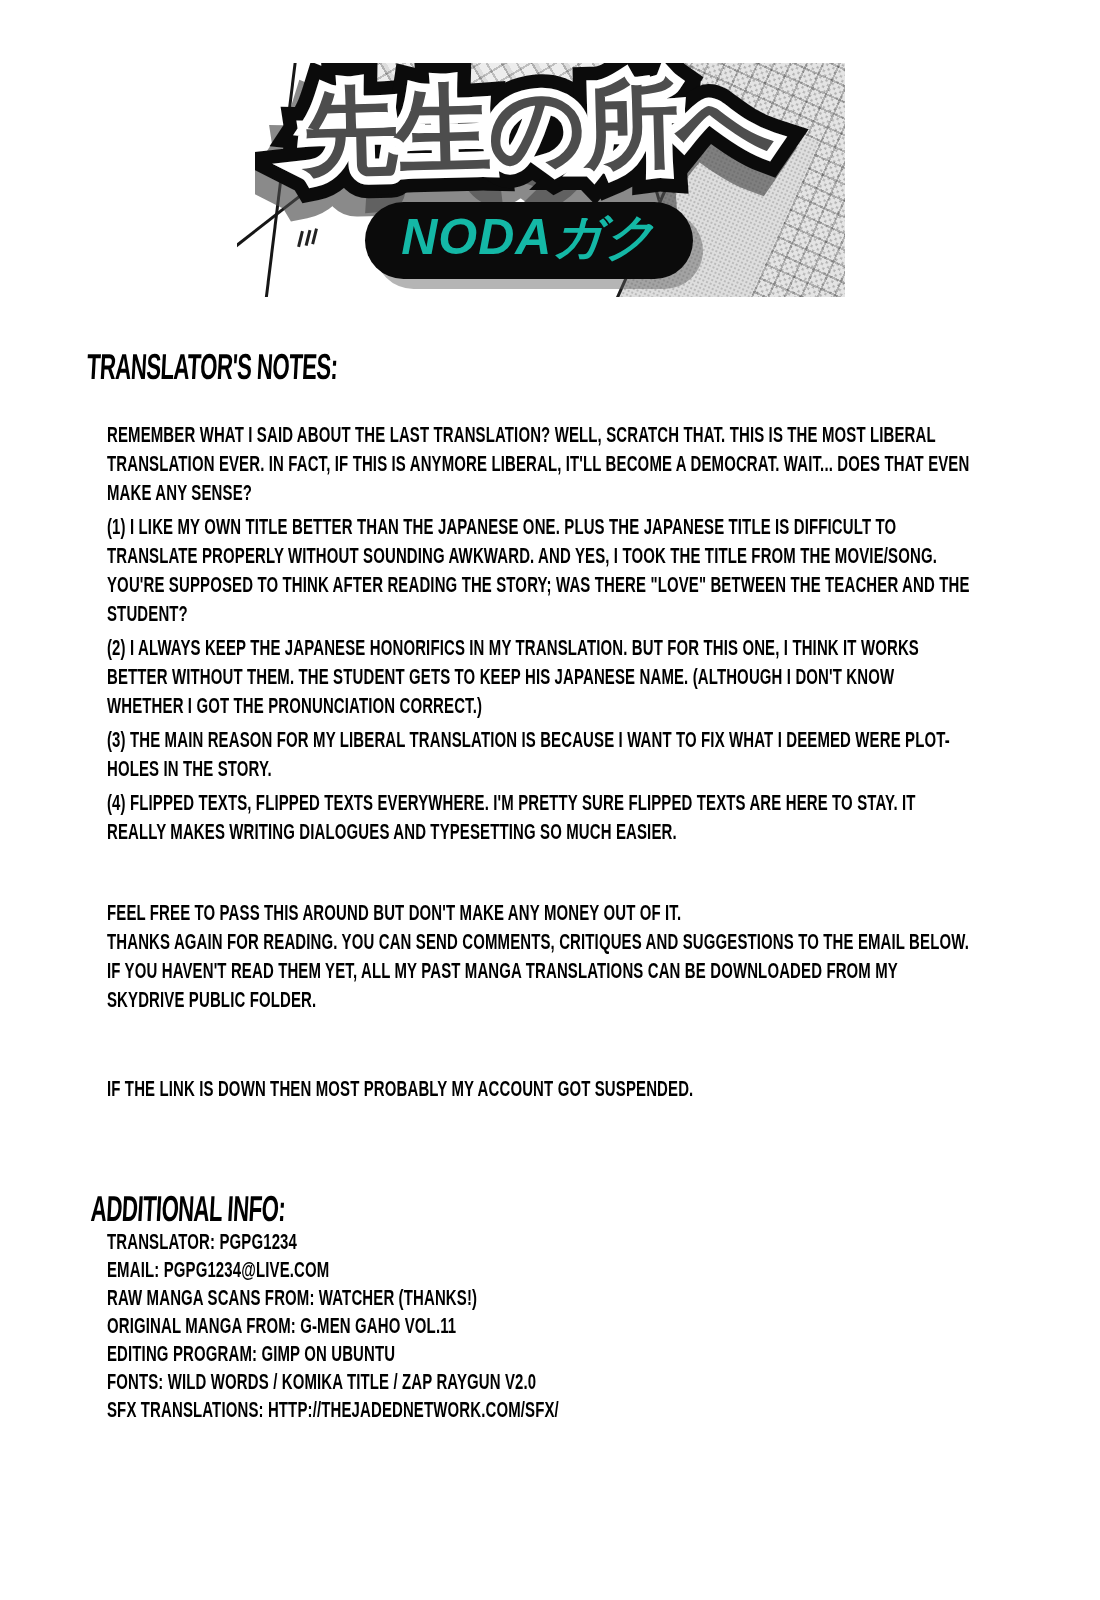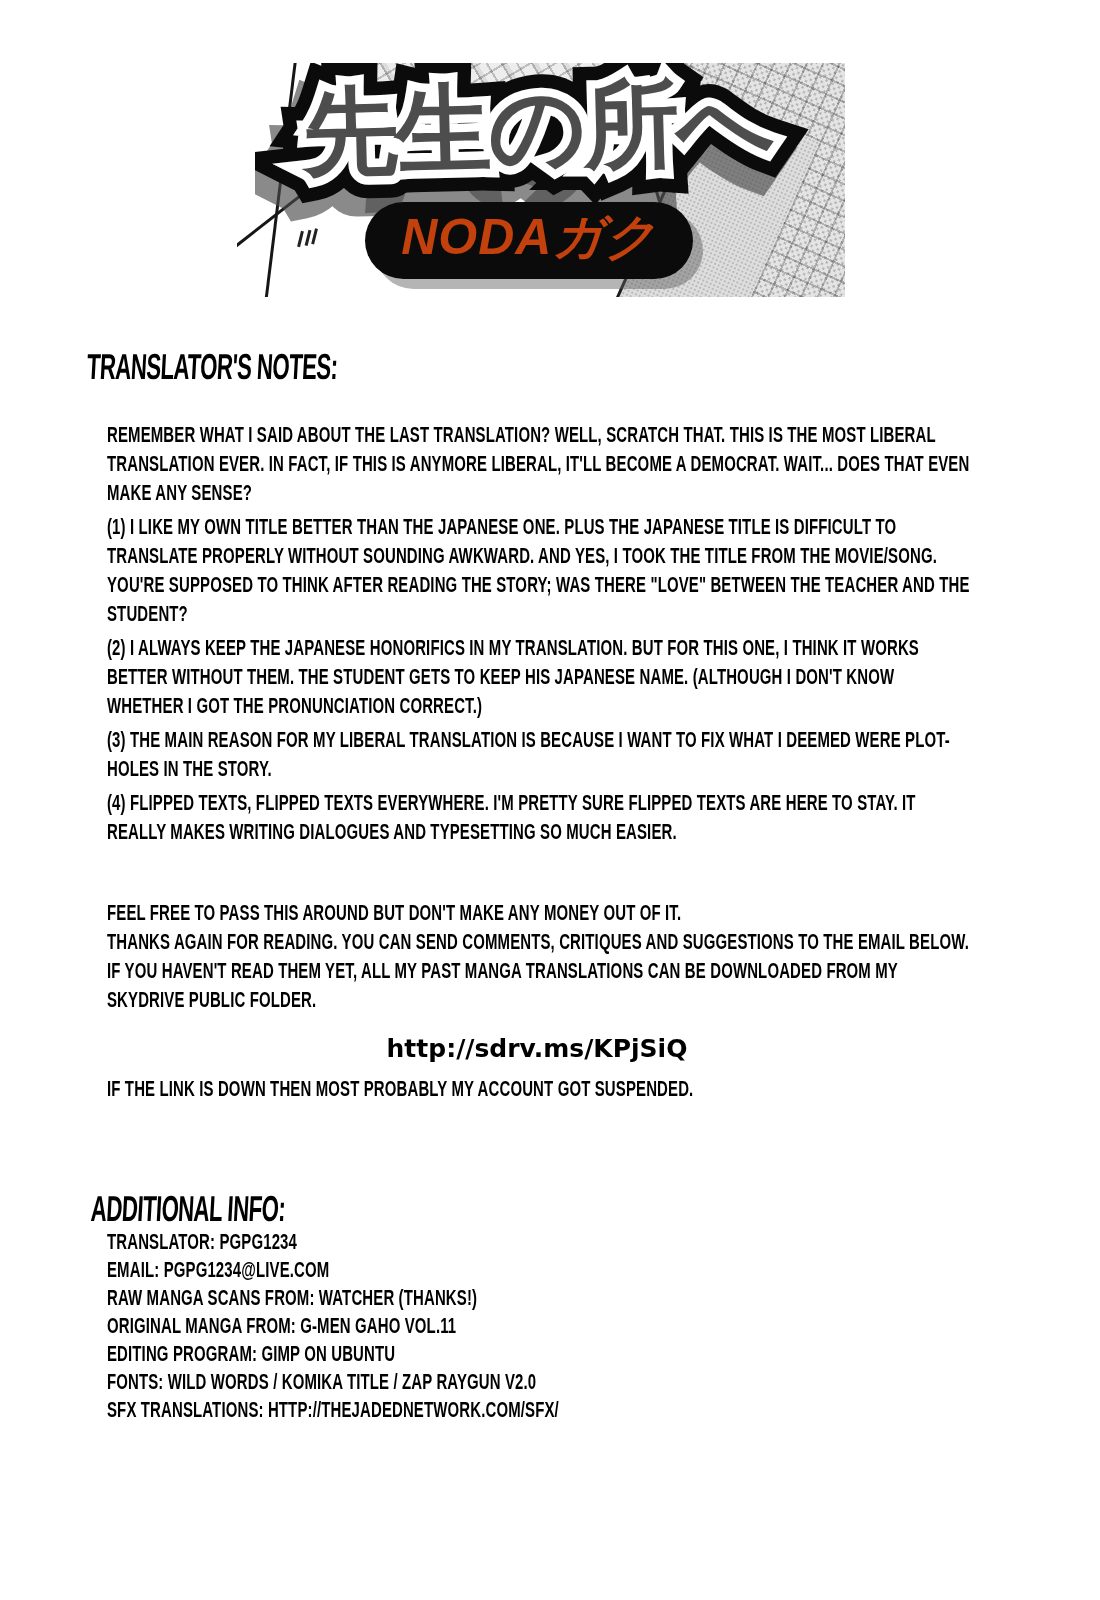--- a/index.html
+++ b/index.html
@@ -63,21 +63,21 @@
   .jp .l-black  { color:#0b0b0b; -webkit-text-stroke:44px #0b0b0b; }
   .jp .l-white  { color:#ffffff; -webkit-text-stroke:17px #ffffff; }
   .jp .l-fill   { color:#4d4d4d; }
   .pill {
     position:absolute; left:128px; top:139px; width:328px; height:77px;
     background:#0b0b0b; border-radius:42px;
     display:flex; align-items:center; justify-content:center;
     box-shadow:10px 10px 0 rgba(90,90,90,0.45);
   }
   .pill .pill-text {
-    color:#c2410c; font-weight:bold; font-style:italic; font-size:50px;
+    color:#14b8a6; font-weight:bold; font-style:italic; font-size:50px;
     letter-spacing:1px; padding-bottom:6px;
     font-family:"Liberation Sans", sans-serif;
   }
 
   
   .h-comic {
     position:absolute; font-weight:bold; font-size:36px; letter-spacing:-1px;
     white-space:nowrap; transform:scaleX(0.62) skewX(-5deg);
     transform-origin:left top; color:#000;
   }
@@ -130,21 +130,20 @@
     <p>(2) I ALWAYS KEEP THE JAPANESE HONORIFICS IN MY TRANSLATION. BUT FOR THIS ONE, I THINK IT WORKS BETTER WITHOUT THEM. THE STUDENT GETS TO KEEP HIS JAPANESE NAME. (ALTHOUGH I DON'T KNOW WHETHER I GOT THE PRONUNCIATION CORRECT.)</p>
     <p>(3) THE MAIN REASON FOR MY LIBERAL TRANSLATION IS BECAUSE I WANT TO FIX WHAT I DEEMED WERE PLOT-HOLES IN THE STORY.</p>
     <p>(4) FLIPPED TEXTS, FLIPPED TEXTS EVERYWHERE. I'M PRETTY SURE FLIPPED TEXTS ARE HERE TO STAY. IT REALLY MAKES WRITING DIALOGUES AND TYPESETTING SO MUCH EASIER.</p>
     <div class="closing">
       <p>FEEL FREE TO PASS THIS AROUND BUT DON'T MAKE ANY MONEY OUT OF IT.</p>
       <p>THANKS AGAIN FOR READING. YOU CAN SEND COMMENTS, CRITIQUES AND SUGGESTIONS TO THE EMAIL BELOW.</p>
       <p>IF YOU HAVEN'T READ THEM YET, ALL MY PAST MANGA TRANSLATIONS CAN BE DOWNLOADED FROM MY SKYDRIVE PUBLIC FOLDER.</p>
     </div>
   </div>
 
-  <div class="sky-link">http://sdrv.ms/KPjSiQ</div>
 
   <div class="link-note cond">IF THE LINK IS DOWN THEN MOST PROBABLY MY ACCOUNT GOT SUSPENDED.</div>
 
   <div class="h-comic" style="left:92px; top:1188px;">ADDITIONAL INFO:</div>
 
   <div class="addl cond">
     <div>TRANSLATOR: PGPG1234</div>
     <div>EMAIL: PGPG1234@LIVE.COM</div>
     <div>RAW MANGA SCANS FROM: WATCHER (THANKS!)</div>
     <div>ORIGINAL MANGA FROM: G-MEN GAHO VOL.11</div>

